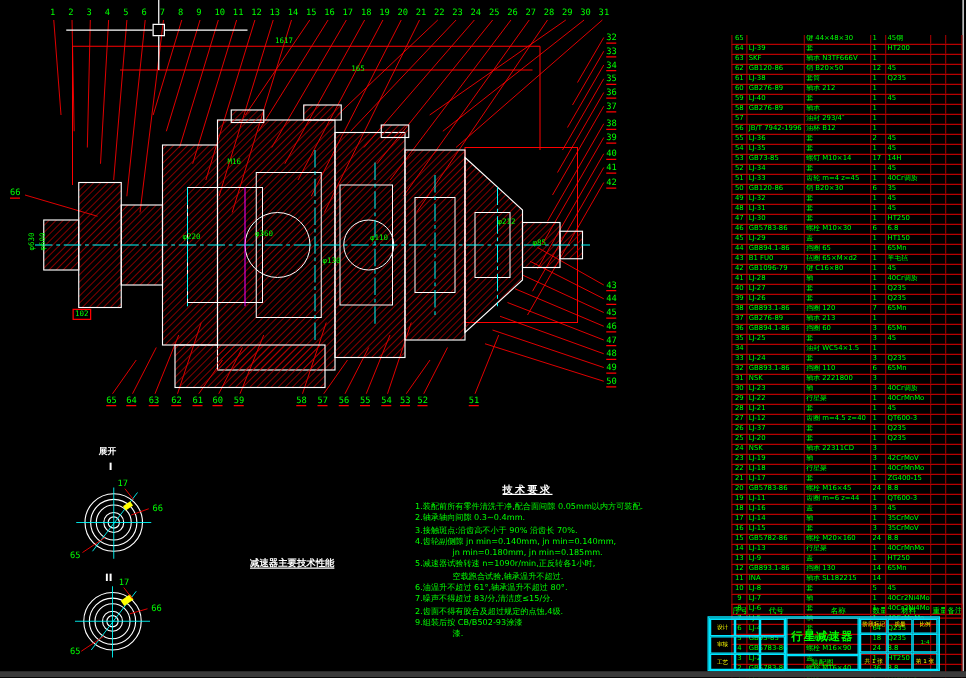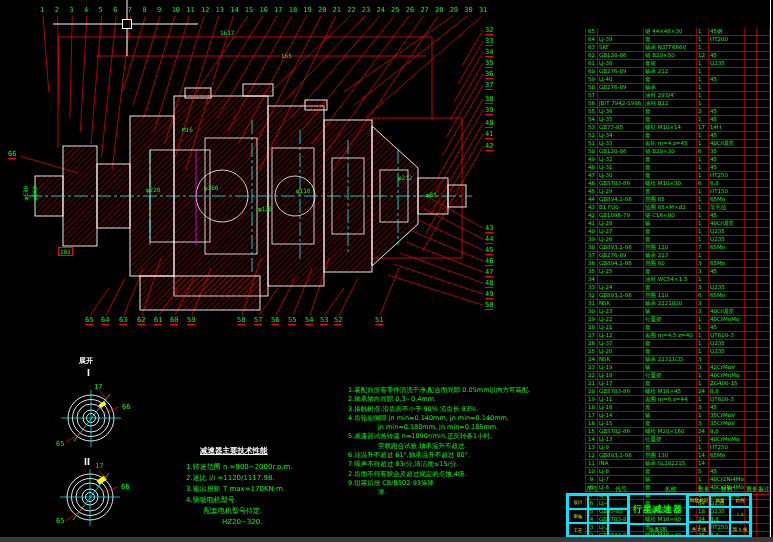--- a/index.html
+++ b/index.html
@@ -9,21 +9,21 @@
   .co{position:absolute;color:#00ff00;font-size:7px;line-height:8px;font-family:"DejaVu Sans Mono",monospace;}
   .co.u{border-bottom:1px solid #ff0000;padding-bottom:0px;}
   .dim{position:absolute;color:#00ff00;font-size:6px;line-height:7px;font-family:"DejaVu Sans Mono",monospace;white-space:nowrap;}
   .dim.v{writing-mode:vertical-rl;transform:rotate(180deg);}
   .dim.b{border:1px solid #ff0000;padding:0 1px;}
   .wlab{position:absolute;color:#fff;font-size:8px;font-weight:bold;}
   
   #notes{position:absolute;left:332px;top:386px;width:180px;color:#00ff00;font-size:6.5px;}
   #notes .t{color:#fff;font-size:8px;font-weight:bold;text-align:center;letter-spacing:2px;
             text-decoration:underline;margin-bottom:4px;}
-  #notes .ln{line-height:9.3px;white-space:nowrap;margin-left:16px;}
+  #notes .ln{line-height:9.3px;white-space:nowrap;}
   #perf{position:absolute;left:186px;top:446px;width:150px;color:#00ff00;font-size:7px;}
   #perf .t{color:#fff;font-size:7.5px;font-weight:bold;text-decoration:underline;margin-left:14px;margin-bottom:6px;}
   #perf .ln{line-height:11px;white-space:nowrap;}
   .ind1{padding-left:18px;} .ind2{padding-left:36px;} .ind3{padding-left:30px;}
   
   #ptable{position:absolute;left:585px;top:28px;width:185px;}
   .prow{display:grid;grid-template-columns:13px 46px 53px 12px 36px 12px 13px;height:7px;
         border-bottom:1px solid #b80000;}
   .prow>div{color:#00ff00;font-size:5.5px;line-height:6px;overflow:hidden;white-space:nowrap;
         border-right:1px solid #8c0000;padding-left:1px;}
@@ -308,46 +308,39 @@
       <span class="dim" style="left: 182px; top: 126px;">M16</span>
       <span class="dim" style="left: 296px; top: 187px;">φ110</span>
       <span class="dim" style="left: 258px; top: 205px;">φ130</span>
     </div>
 
   <div class="wlab" style="left:79px;top:356px;font-size:7px;">展开</div>
   <div class="wlab" style="left:87px;top:369px;">I</div>
   <div class="wlab" style="left:84px;top:458px;">II</div>
 
   <div id="notes">
+    <div class="t">技术要求</div>
     <div id="notes-lines">
         <div class="ln">1.装配前所有零件清洗干净,配合面间隙 0.05mm以内方可装配.</div>
         <div class="ln">2.轴承轴向间隙 0.3~0.4mm.</div>
-        <div class="ln">3.接触斑点:沿齿高不小于 90% 沿齿长 93%.</div>
+        <div class="ln">3.接触斑点:沿齿高不小于 90% 沿齿长 70%.</div>
         <div class="ln">4.齿轮副侧隙 jn  min=0.140mm, jn min=0.140mm,</div>
         <div class="ln ind3">jn min=0.180mm, jn min=0.185mm.</div>
         <div class="ln">5.减速器试验转速 n=1090r/min,正反转各1小时,</div>
         <div class="ln ind3">空载跑合试验,轴承温升不超过.</div>
         <div class="ln">6.油温升不超过 61°,轴承温升不超过 80°.</div>
         <div class="ln">7.噪声不得超过 83/分,清洁度≤15/分.</div>
         <div class="ln">2.齿面不得有胶合及超过规定的点蚀,4级.</div>
         <div class="ln">9.组装后按 CB/B502-93涂漆</div>
         <div class="ln ind3">漆.</div>
       </div>
   </div>
 
   <div id="perf">
     <div class="t">减速器主要技术性能</div>
-    <div id="perf-lines">
-        <div class="ln">1.转速范围 n =900~2000r.p.m.</div>
-        <div class="ln">2.速比 i/i =1120/1117.98.</div>
-        <div class="ln">3.输出扭矩 T max=170KN·m.</div>
-        <div class="ln">4.驱动电机型号.</div>
-        <div class="ln ind1">配套电机型号待定.</div>
-        <div class="ln ind2">HZ20~320.</div>
-      </div>
   </div>
 
   <div id="ptable">
       <div class="prow">
         <div>65</div>
         <div></div>
         <div>键 44×48×30</div>
         <div>1</div>
         <div>45钢</div>
         <div></div>

